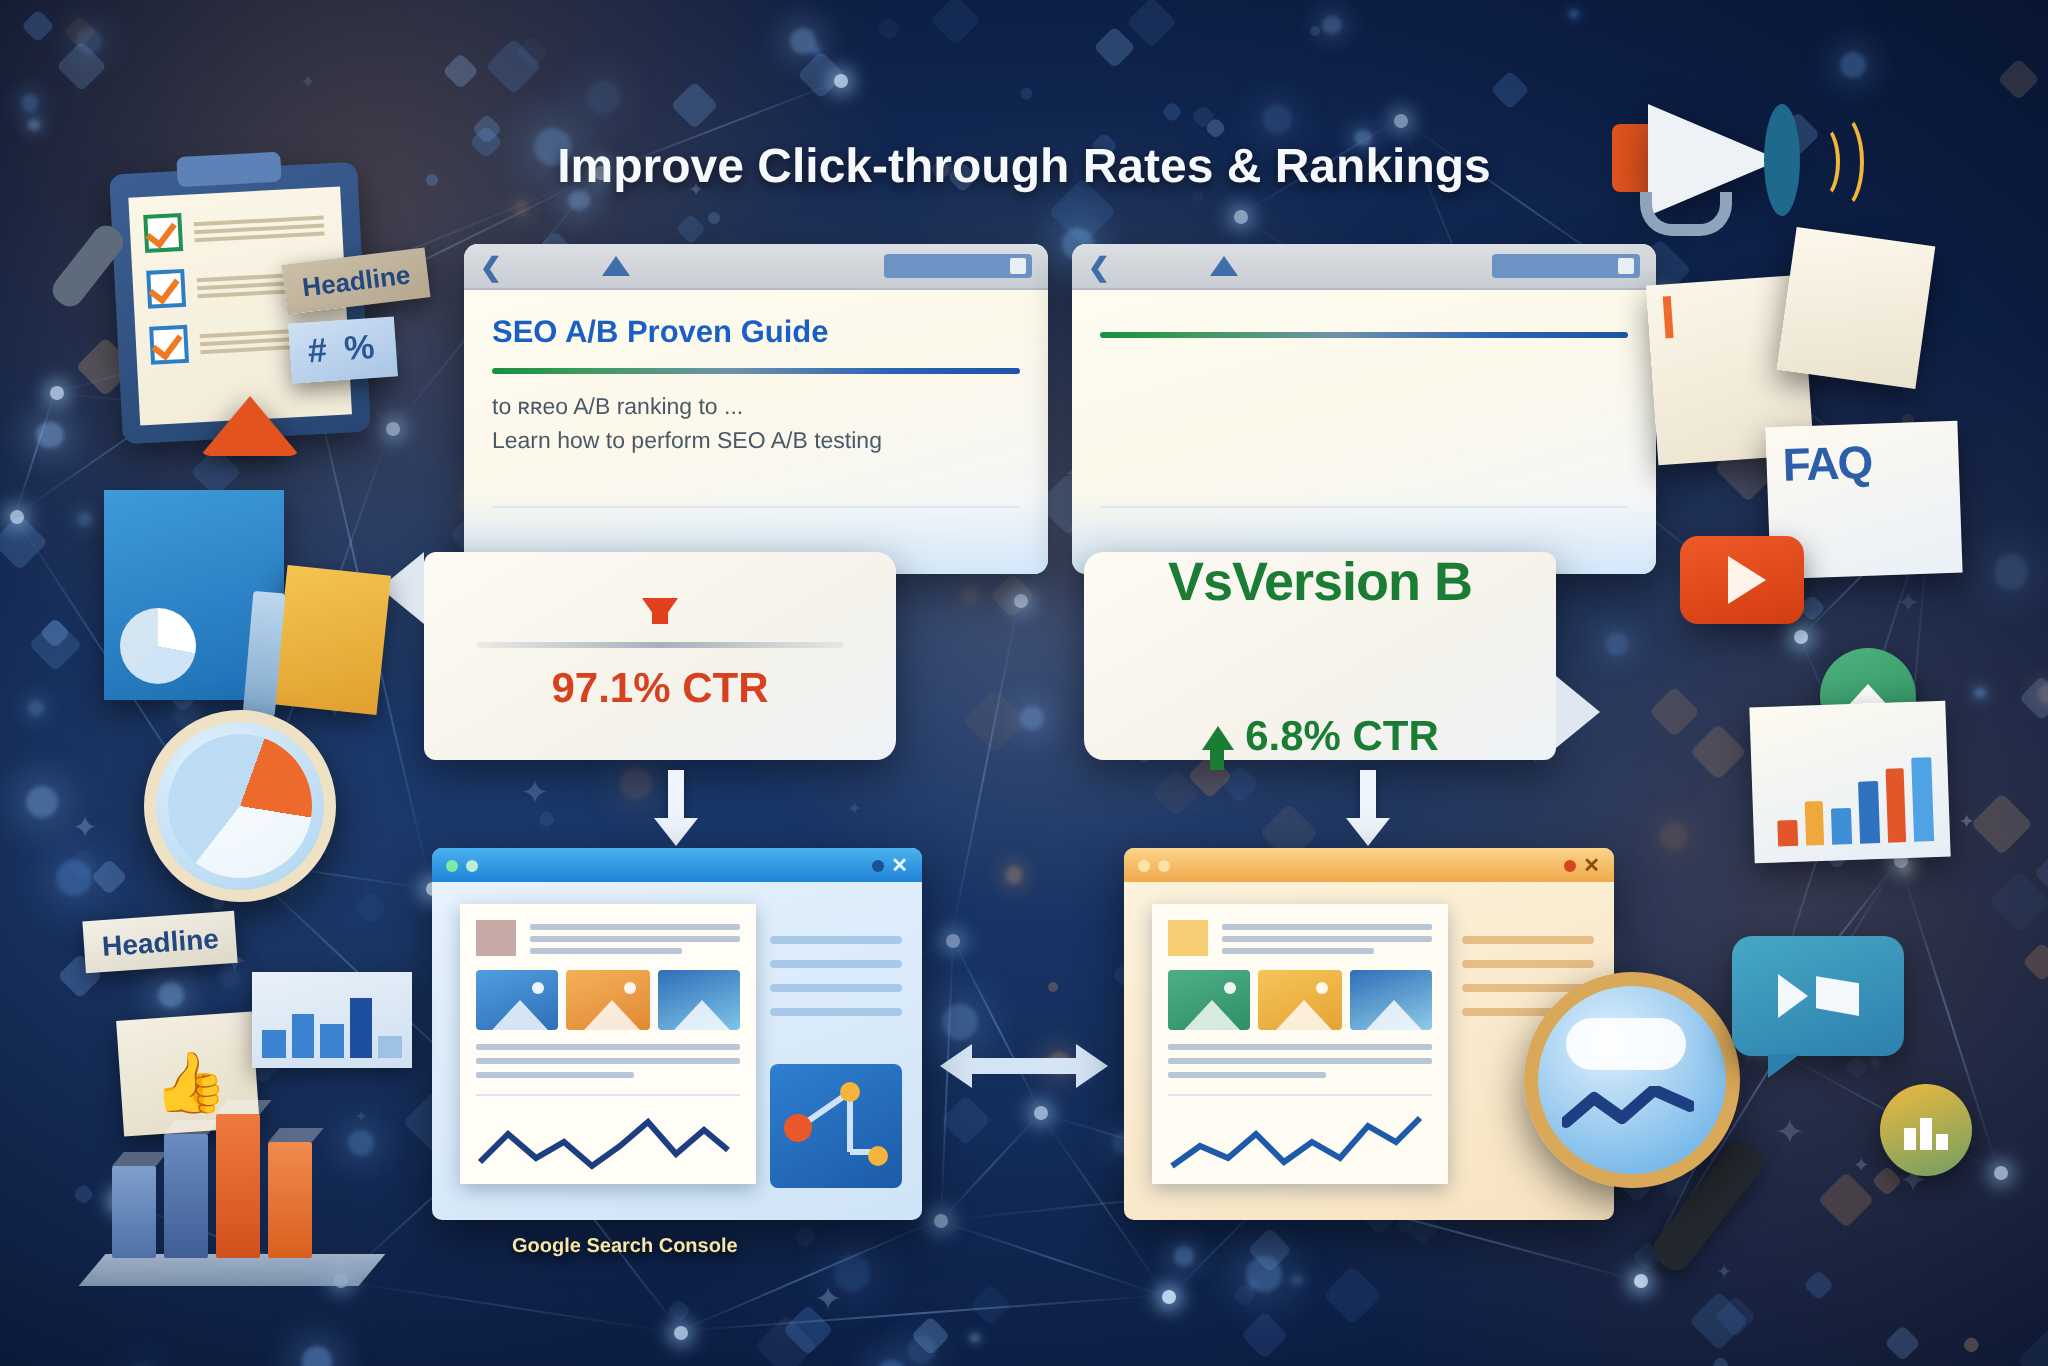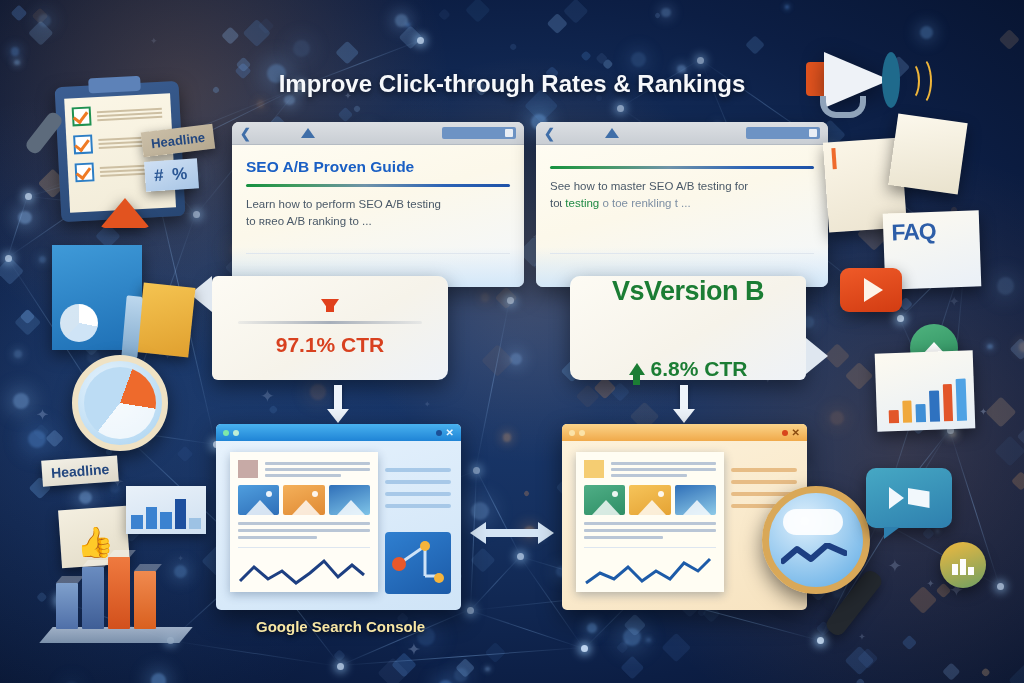--- a/index.html
+++ b/index.html
@@ -75,21 +75,21 @@
   }
 
   
   .banner{
     position:absolute;top:276px;width:236px;height:104px;
     background:linear-gradient(150deg,#fdfbf4 0%,#f6f3ea 55%,#eef2f7 100%);
     box-shadow:0 7px 20px rgba(0,0,0,.42);
     display:flex;flex-direction:column;align-items:center;justify-content:center;
   }
   .banner.a{left:212px;border-radius:6px 10px 10px 6px;}
-  .banner.b{left:570px;border-radius:10px 6px 6px 10px;}
+  .banner.b{left:542px;border-radius:10px 6px 6px 10px;}
   .ribbon-tail{position:absolute;top:0;width:0;height:0;}
   .banner.a .ribbon-tail{left:-22px;border-top:18px solid transparent;border-bottom:18px solid transparent;border-right:22px solid #dfe7f0;}
   .banner.b .ribbon-tail{right:-22px;top:auto;bottom:6px;border-top:18px solid transparent;border-bottom:18px solid transparent;border-left:22px solid #dfe7f0;}
   .banner-top{display:flex;align-items:center;gap:9px;font-size:27px;font-weight:bold;letter-spacing:-.5px;}
   .banner.a .banner-top{color:#e0401c;}
   .banner.b .banner-top{color:#1b7d34;}
   .banner-rule{width:184px;height:3px;border-radius:2px;margin:9px 0;
     background:linear-gradient(90deg,rgba(160,170,185,.15),rgba(140,152,170,.75),rgba(160,170,185,.15));}
   .banner-ctr{display:flex;align-items:center;gap:6px;font-size:21px;font-weight:bold;}
   .banner.a .banner-ctr{color:#d8411f;}
@@ -132,21 +132,21 @@
   .tile .pk{position:absolute;bottom:0;left:20%;width:0;height:0;border-left:14px solid transparent;border-right:14px solid transparent;border-bottom:15px solid rgba(255,255,255,.8);}
   .tile .sun{position:absolute;top:6px;right:7px;width:6px;height:6px;border-radius:50%;background:rgba(255,255,255,.9);}
   .dp-body{margin-top:7px;display:flex;flex-direction:column;gap:4px;}
   .dp-chart{margin-top:8px;border-top:1px solid #dde6f0;padding-top:7px;}
   .dash-side{position:absolute;right:10px;top:44px;width:66px;display:flex;flex-direction:column;gap:8px;}
   .sln{height:4px;background:#9dc2e4;border-radius:2px;opacity:.85;}
   .dash.right .sln{background:#e3b478;}
   .node-box{position:absolute;right:10px;bottom:16px;width:66px;height:62px;border-radius:4px;background:linear-gradient(150deg,#2f7fd0,#1c5ba8);}
 
   
-  .caption{position:absolute;top:618px;font-size:15px;font-weight:bold;color:#f7e6a4;text-shadow:0 2px 5px rgba(0,0,0,.75);}
+  .caption{position:absolute;top:618px;font-size:10px;font-weight:bold;color:#f7e6a4;text-shadow:0 2px 5px rgba(0,0,0,.75);}
   .caption.left{left:256px;}
   .caption.right{left:566px;}
 
   
   .clipboard{position:absolute;left:58px;top:84px;width:124px;height:135px;border-radius:7px;background:linear-gradient(160deg,#3c5f93,#274673);box-shadow:0 7px 18px rgba(0,0,0,.5);transform:rotate(-3deg);}
   .clip-clamp{position:absolute;left:34px;top:-7px;width:52px;height:15px;border-radius:4px;background:#5d82b8;}
   .clip-paper{position:absolute;left:9px;top:12px;right:9px;bottom:9px;background:linear-gradient(170deg,#fbf6e6,#f2ecd9);}
   .chkrow{display:flex;align-items:center;gap:6px;margin:9px 0 0 7px;}
   .chk{width:15px;height:15px;border:2px solid #2d7ec4;background:#fff;position:relative;}
   .chk::after{content:"";position:absolute;left:2px;top:0px;width:6px;height:11px;border:solid #ef7a24;border-width:0 3px 3px 0;transform:rotate(40deg);}
@@ -567,41 +567,35 @@
   <div class="serp left">
     <div class="serp-bar">
       <span class="bar-chevron">❮</span>
       <span class="bar-tri"></span>
       <span class="bar-pill"></span>
     </div>
     <div class="serp-body">
       <div class="serp-h">SEO A/B Proven Guide</div>
       <div class="serp-rule"></div>
       <div class="serp-sn">
+        <div>to ʀʀeo A/B ranking to ...</div>
         <div>Learn how to perform SEO A/B testing</div>
-        <div>to ʀʀeo A/B ranking to ...</div>
       </div>
     </div>
     <div class="serp-fade"></div>
   </div>
 
   <div class="serp right">
     <div class="serp-bar">
       <span class="bar-chevron">❮</span>
       <span class="bar-tri"></span>
       <span class="bar-pill"></span>
     </div>
     <div class="serp-body">
       <div class="serp-rule"></div>
-      <div class="serp-sn">
-        <div>See how to master SEO A/B testing for</div>
-        <div>
-          <span>toɩ </span><span class="hl">testing</span><span class="fade"> ᴏ toe renkling t ...</span>
-        </div>
-      </div>
     </div>
     <div class="serp-fade"></div>
   </div>
 
 
   <div class="banner a">
     <span class="ribbon-tail"></span>
     <div class="banner-top">
       <span class="arr-down"></span>
     </div>

